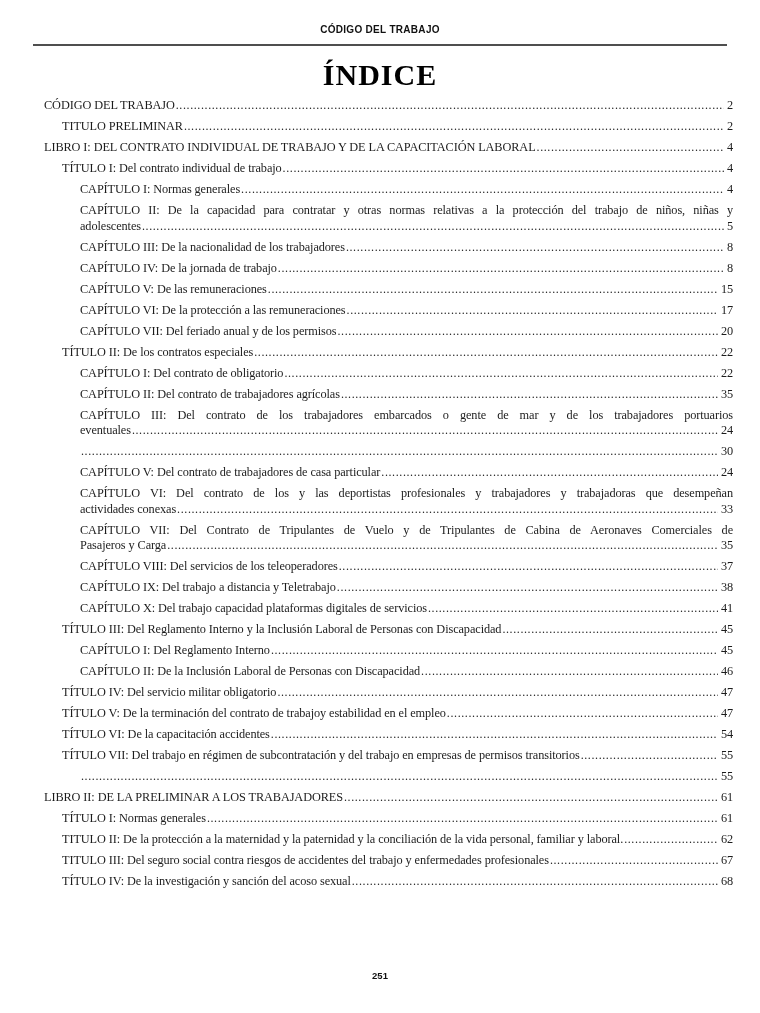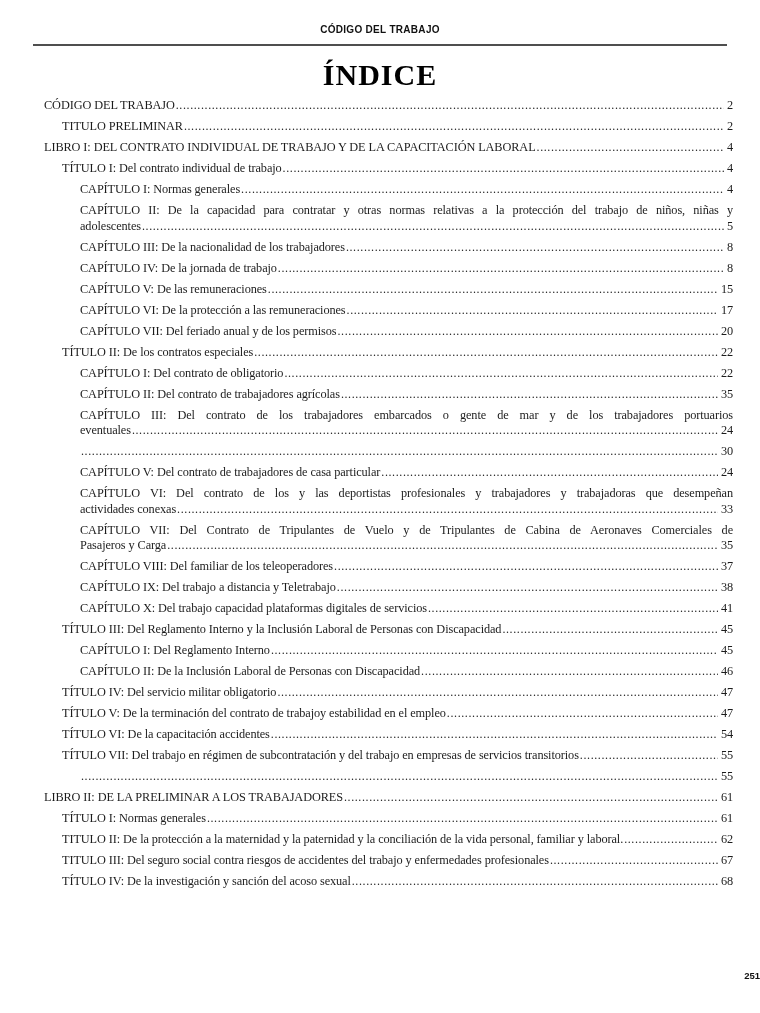--- a/index.html
+++ b/index.html
@@ -75,21 +75,21 @@
   }
   .pg {
     white-space: nowrap;
     padding-left: 2px;
   }
   .page-footer {
     position: absolute;
     bottom: 32px;
     left: 0;
     width: 100%;
-    text-align: right;
+    text-align: center;
     font-family: "Liberation Sans", sans-serif;
     font-size: 9.5px;
     font-weight: 700;
     color: #111;
   }
 </style>
 </head>
 <body>
 
 <div class="running-header">CÓDIGO DEL TRABAJO</div>
@@ -230,21 +230,21 @@
     <div class="toc-entry lvl2">
       <div class="wrap-line">CAPÍTULO VII: Del Contrato de Tripulantes de Vuelo y de Tripulantes de Cabina de Aeronaves Comerciales de</div>
       <div class="last-line">
         <span class="txt">Pasajeros y Carga</span>
         <span class="leader"></span>
         <span class="pg">35</span>
       </div>
     </div>
     <div class="toc-entry lvl2">
       <div class="last-line">
-        <span class="txt">CAPÍTULO VIII: Del familiar de los teleoperadores</span>
+        <span class="txt">CAPÍTULO VIII: Del servicios de los teleoperadores</span>
         <span class="leader"></span>
         <span class="pg">37</span>
       </div>
     </div>
     <div class="toc-entry lvl2">
       <div class="last-line">
         <span class="txt">CAPÍTULO IX: Del trabajo a distancia y Teletrabajo</span>
         <span class="leader"></span>
         <span class="pg">38</span>
       </div>
@@ -293,21 +293,21 @@
     </div>
     <div class="toc-entry lvl1">
       <div class="last-line">
         <span class="txt">TÍTULO VI: De la capacitación accidentes</span>
         <span class="leader"></span>
         <span class="pg">54</span>
       </div>
     </div>
     <div class="toc-entry lvl1">
       <div class="last-line">
-        <span class="txt">TÍTULO VII: Del trabajo en régimen de subcontratación y del trabajo en empresas de servicios transitorios</span>
+        <span class="txt">TÍTULO VII: Del trabajo en régimen de subcontratación y del trabajo en empresas de permisos transitorios</span>
         <span class="leader"></span>
         <span class="pg">55</span>
       </div>
     </div>
     <div class="toc-entry lvl2">
       <div class="last-line">
         <span class="leader"></span>
         <span class="pg">55</span>
       </div>
     </div>

